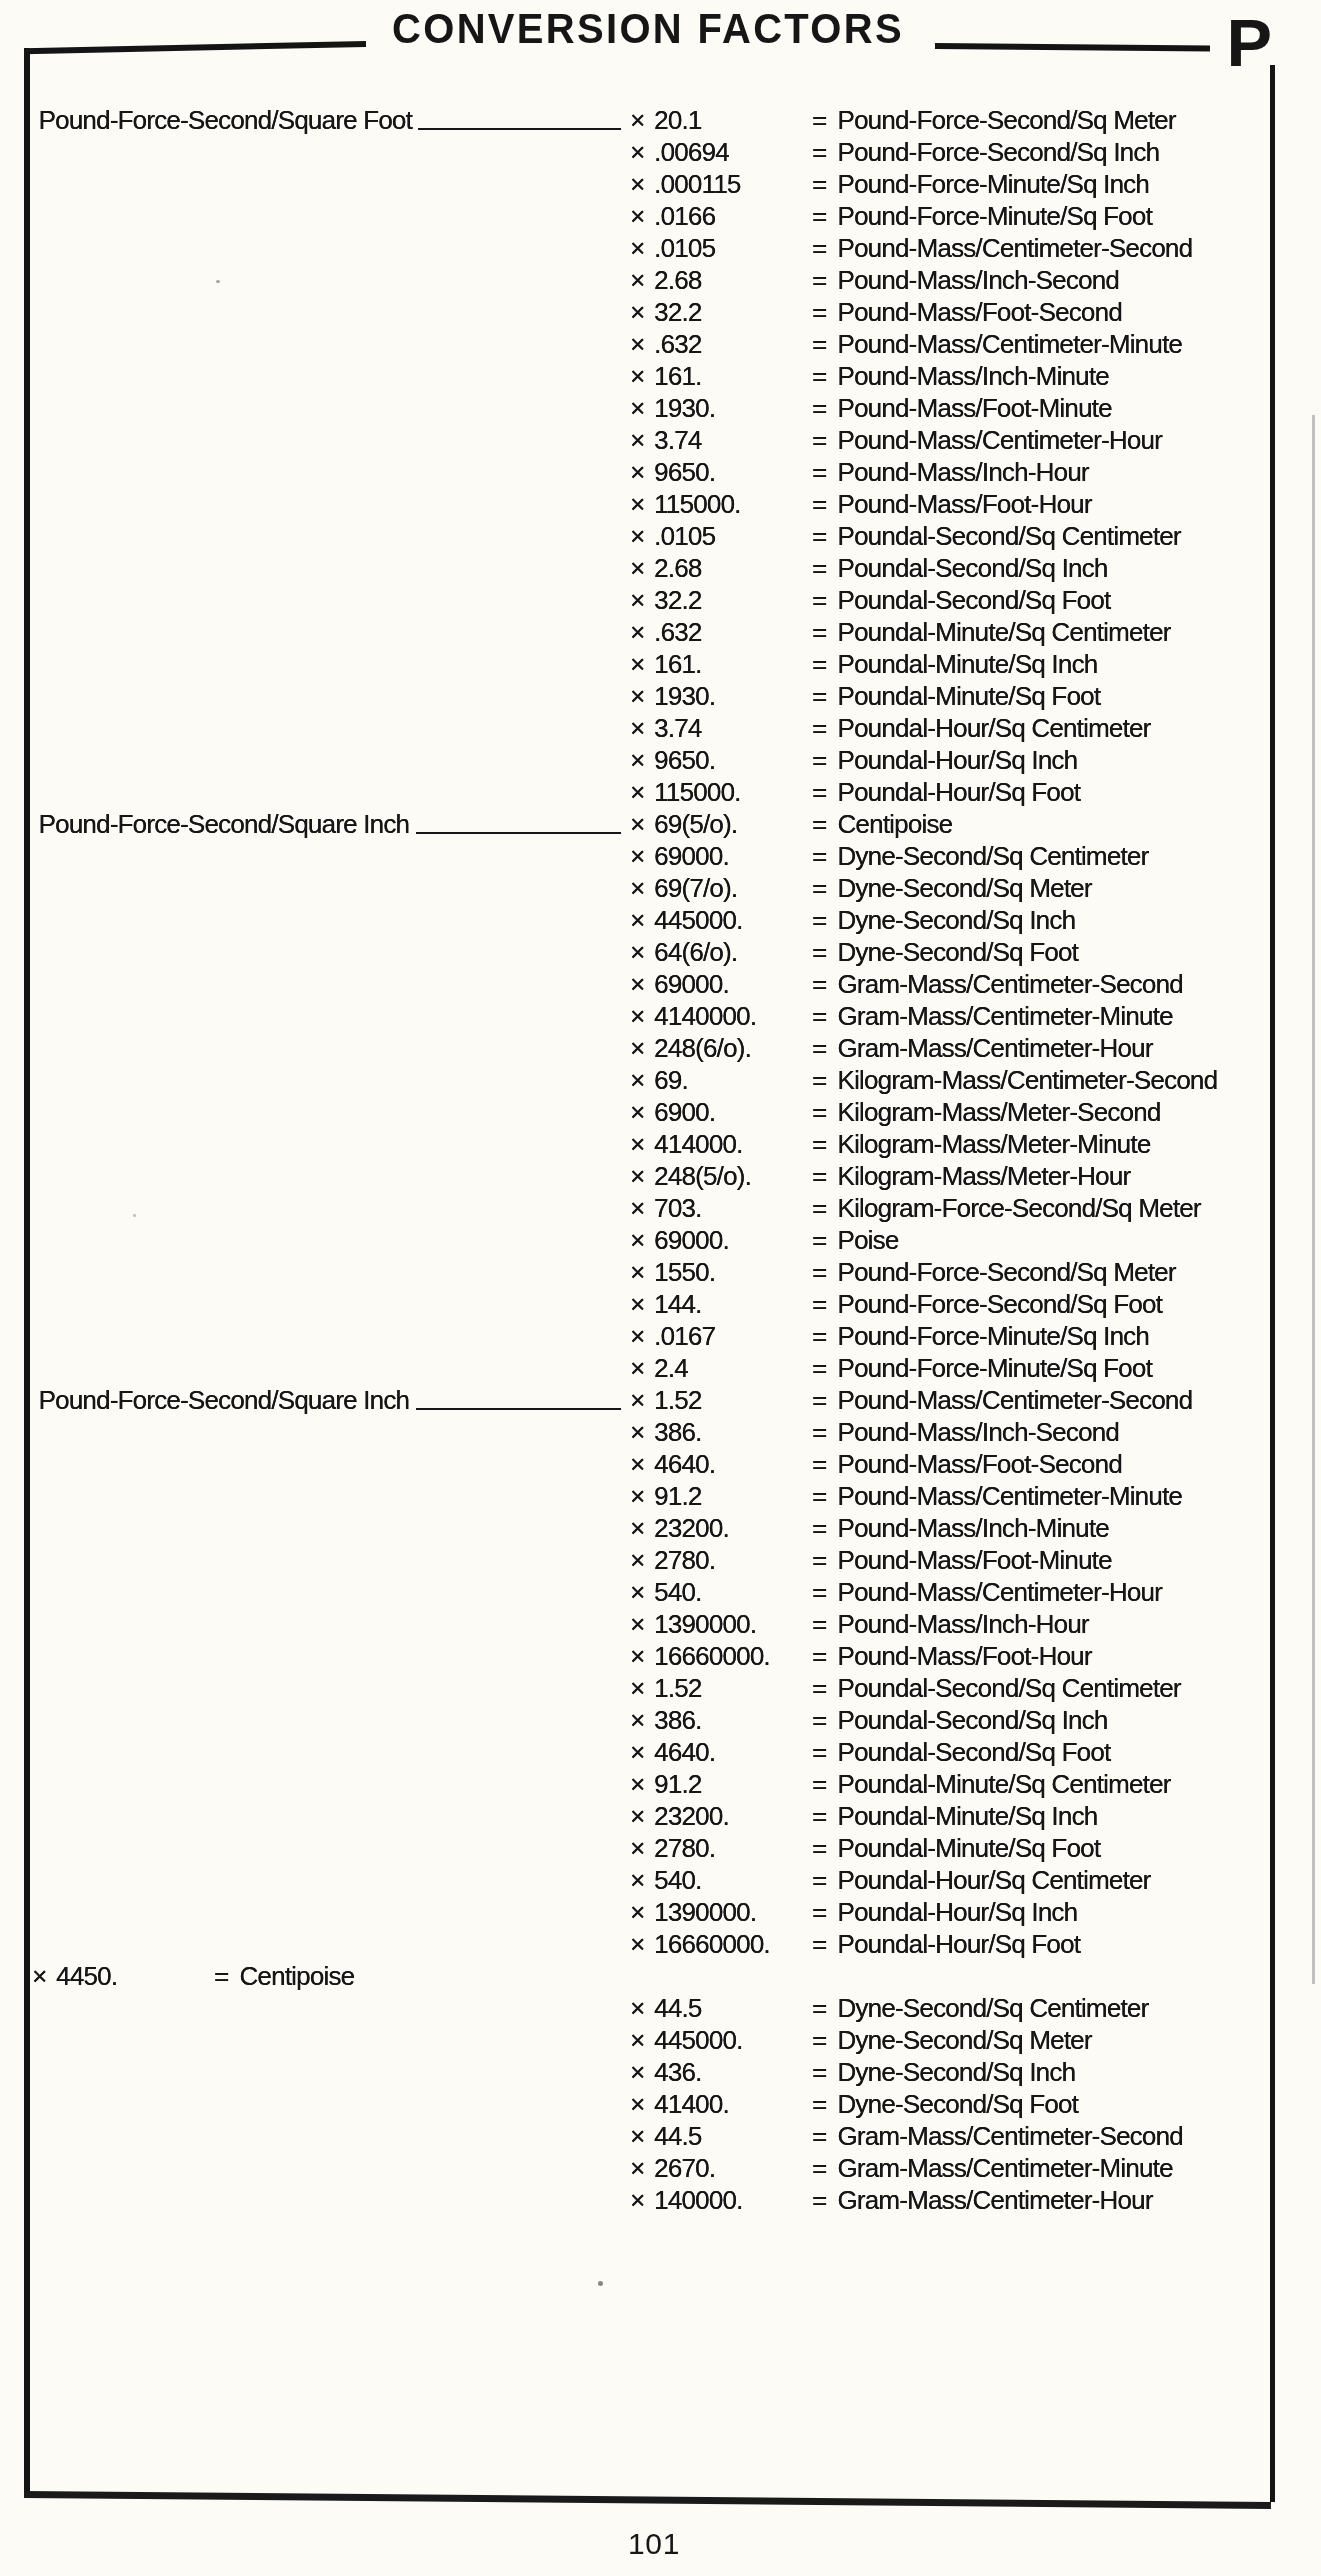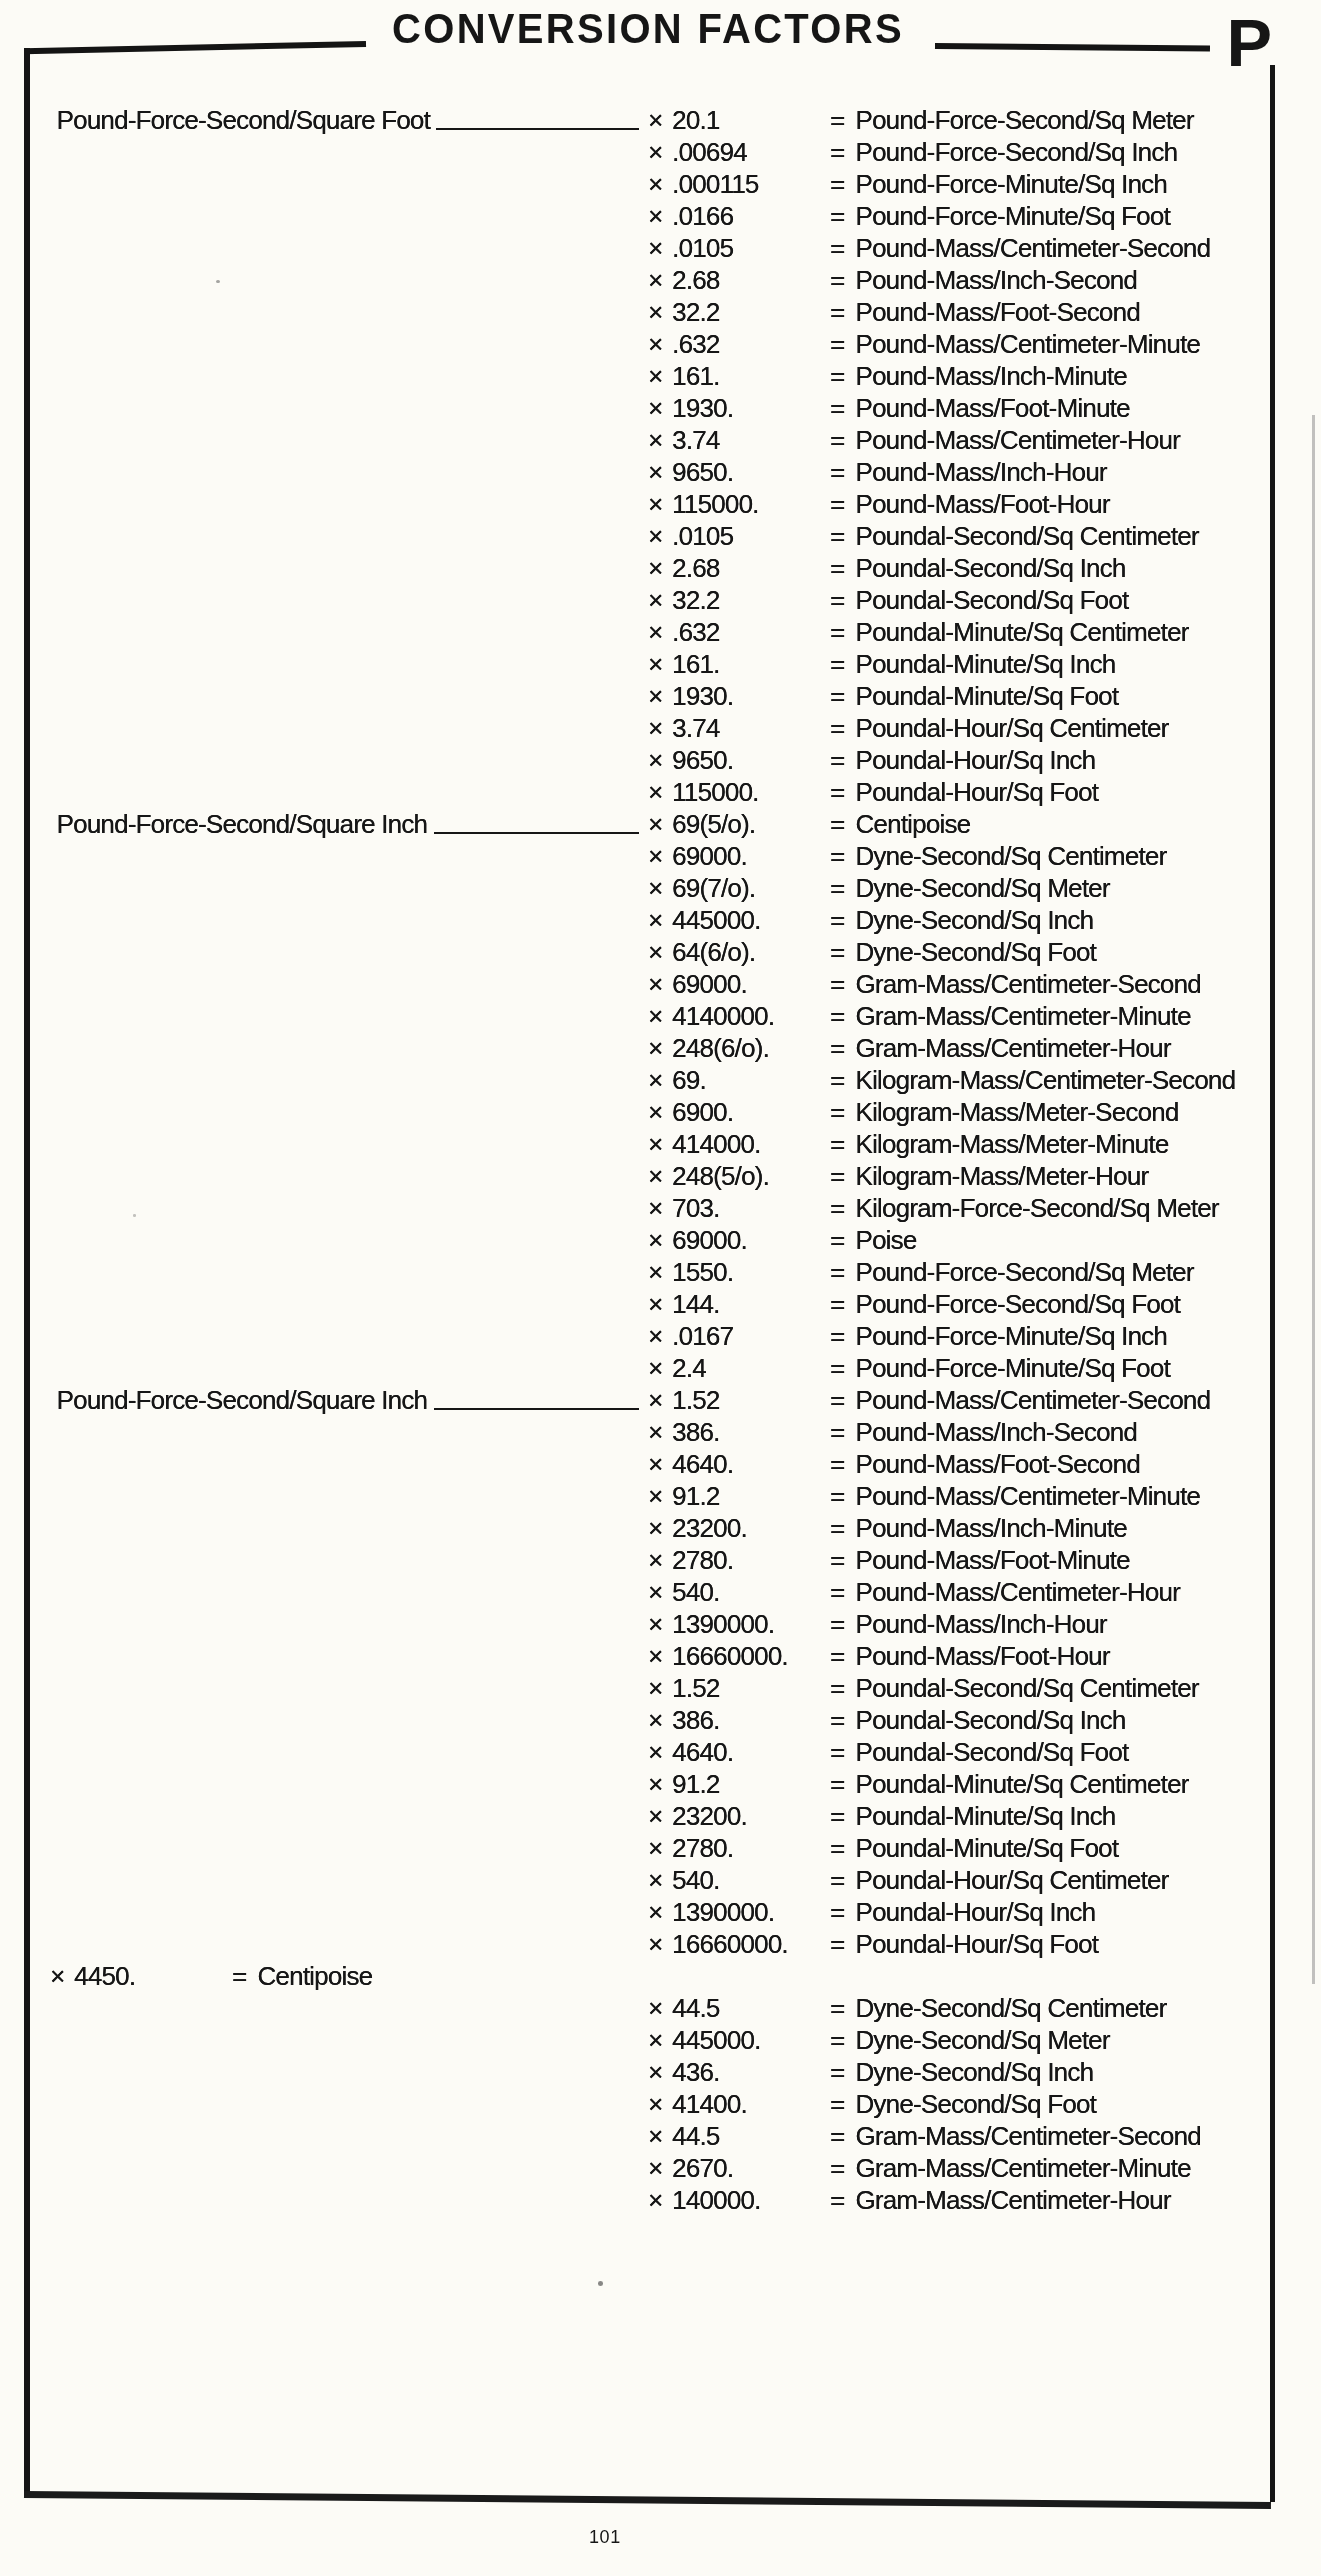--- a/index.html
+++ b/index.html
@@ -27,38 +27,38 @@
     transform:scaleX(1.02);
   }
 
   
   .border-left{position:absolute;left:24px;top:48px;width:5.8px;height:2450px;background:#151515;}
   .border-right{position:absolute;left:1270px;top:65px;width:4.5px;height:2437px;background:#151515;}
   .border-bottom{position:absolute;left:24px;top:2491px;width:1247px;height:7.1px;background:#1a1a1a;
     transform:rotate(0.5deg);transform-origin:left center;}
 
   
-  .table{position:absolute;left:50px;top:104px;width:1232px;}
+  .table{position:absolute;left:32px;top:104px;width:1232px;}
   .row{
     display:flex;align-items:center;height:32px;
     font-size:26px;letter-spacing:-0.8px;line-height:1;white-space:nowrap;
     text-shadow:0.2px 0 0 currentColor;
   }
   .cell-label{flex:0 0 598px;display:flex;align-items:center;padding-left:6.5px;box-sizing:border-box;min-width:0;}
   .label-text{flex:0 0 auto;}
   .fill{flex:1 1 auto;height:0;border-bottom:2.6px solid #161616;margin:0 9px 0 6.5px;transform:translateY(9px);}
   .cell-factor{flex:0 0 182px;display:flex;align-items:center;}
   .times{margin-right:9.7px;}
   .cell-result{flex:1 1 auto;display:flex;align-items:center;min-width:0;}
   .eq{margin-right:11px;}
 
   
   .page-number{
     position:absolute;left:589px;top:2527px;width:130px;
-    text-align:left;font-size:18px;letter-spacing:0.6px;
+    text-align:center;font-size:30px;letter-spacing:0.6px;
   }
 
   
   .speck{position:absolute;background:#3a3a3a;border-radius:50%;}
   .speck-a{left:216px;top:280px;width:3.9px;height:3.2px;opacity:.45;}
   .speck-b{left:133px;top:1214px;width:2.6px;height:2.6px;opacity:.3;}
   .speck-c{left:598px;top:2281px;width:5.2px;height:4.5px;opacity:.6;}
   .edge-shadow{position:absolute;left:1312px;top:415px;width:2.6px;height:1569px;background:#8f8f8f;opacity:.55;}
 </style>
 </head>

